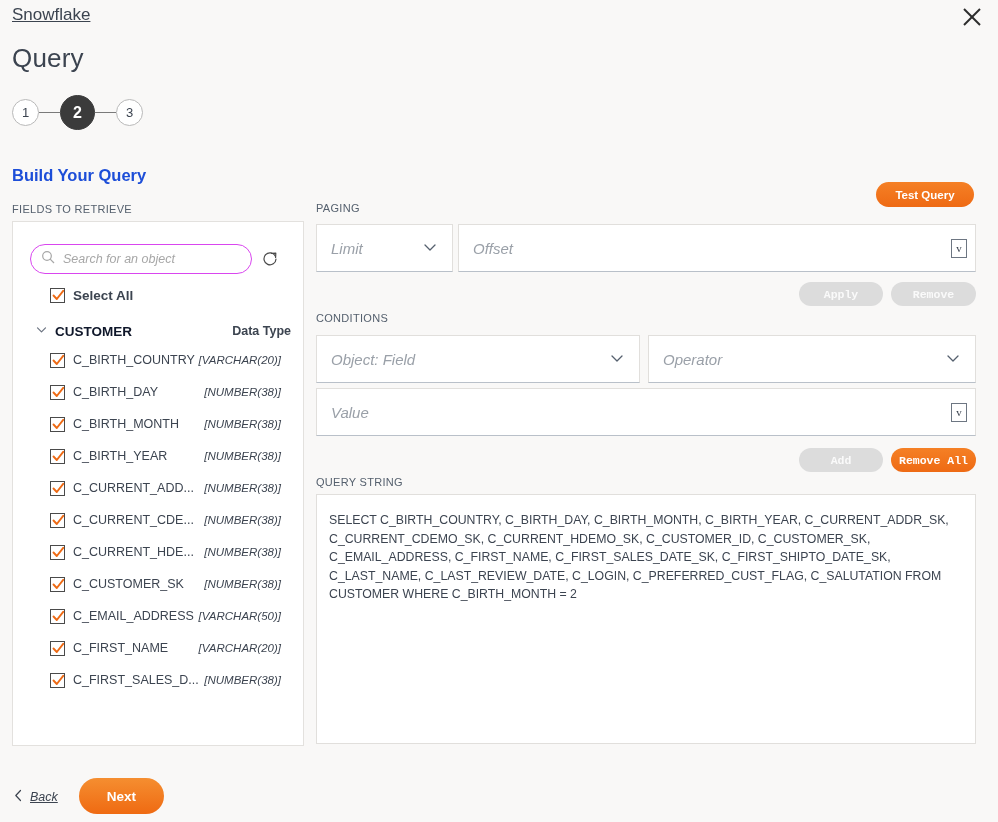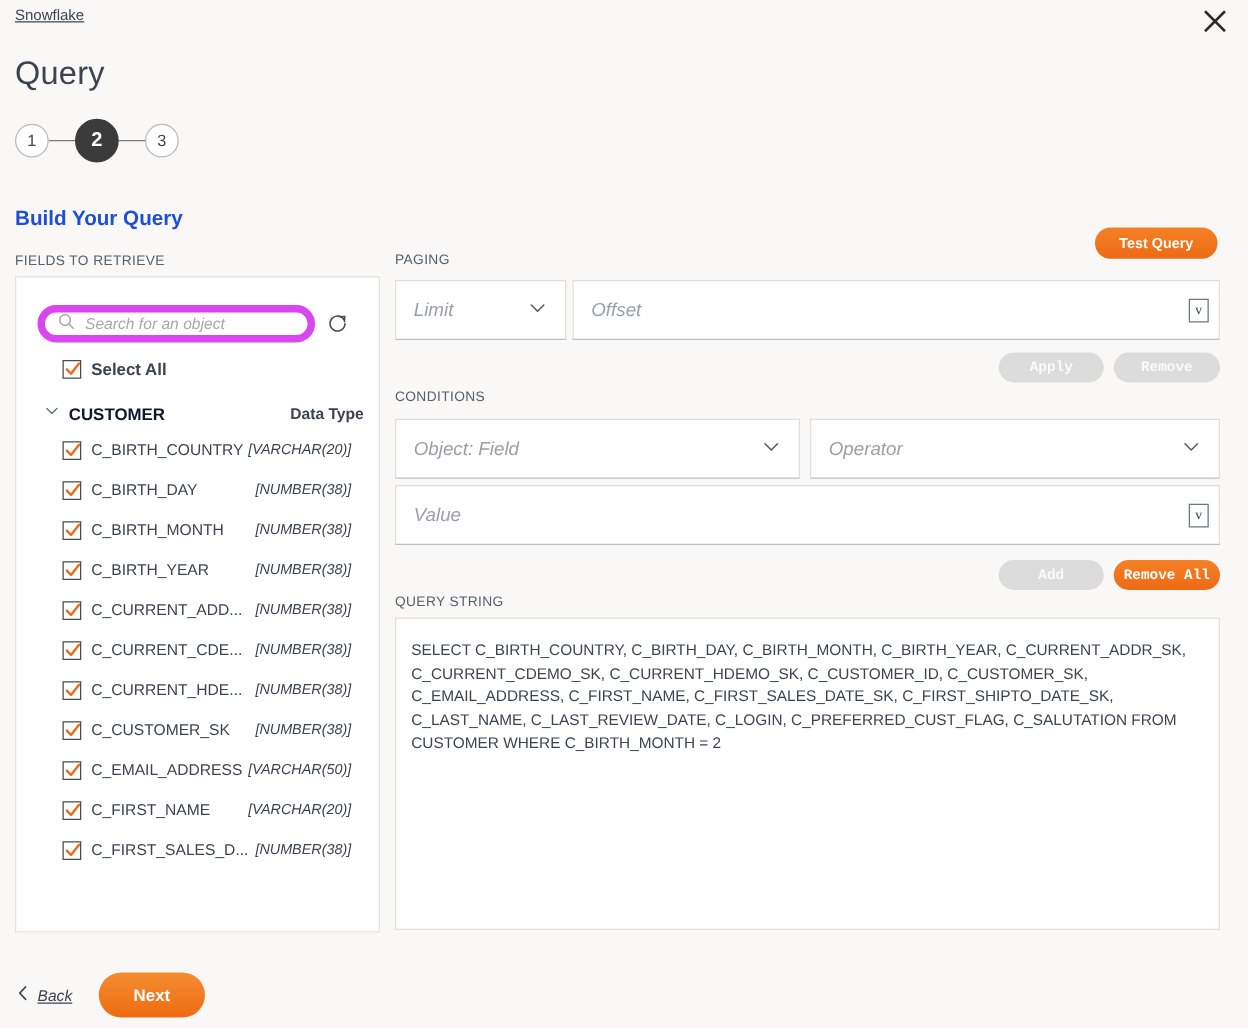--- a/index.html
+++ b/index.html
@@ -8,21 +8,21 @@
     width: 998px; height: 822px;
     background: #f9f8f7;
     font-family: "Liberation Sans", sans-serif;
     color: #3c4450;
     overflow: hidden;
   }
 
   
   #breadcrumb {
     position: absolute; left: 12px; top: 5px;
-    font-size: 12px; color: #3c4450;
+    font-size: 17px; color: #3c4450;
     text-decoration: underline;
     cursor: pointer;
   }
   #close-btn {
     position: absolute; right: 11px; top: 2px;
     width: 30px; height: 30px;
     cursor: pointer;
   }
   #close-btn svg { display:block; }
 
@@ -71,21 +71,21 @@
     position: absolute; left: 12px; top: 221px;
     width: 292px; height: 525px;
     background: #fff; border: 1px solid #e3e1de;
   }
   #search-row {
     position: absolute; left: 17px; top: 22px;
     display: flex; align-items: center; gap: 9px;
   }
   #search-box {
     width: 222px; height: 30px;
-    border: 6px solid #d946ef; border-radius: 15px;
+    border: 1px solid #d946ef; border-radius: 15px;
     display: flex; align-items: center; padding: 0 10px;
     background: #fff;
   }
   #search-box .s-icon { flex: 0 0 auto; margin-right: 6px; }
   #search-input {
     border: none; outline: none; background: transparent;
     font-family: "Liberation Sans", sans-serif;
     font-size: 12.5px; font-style: italic; color: #6b7380;
     width: 180px;
   }

